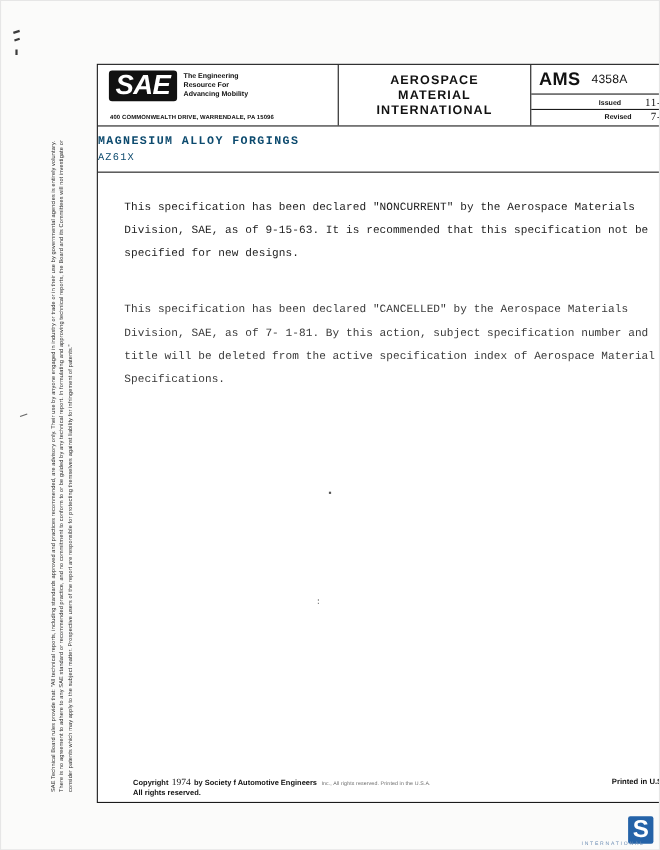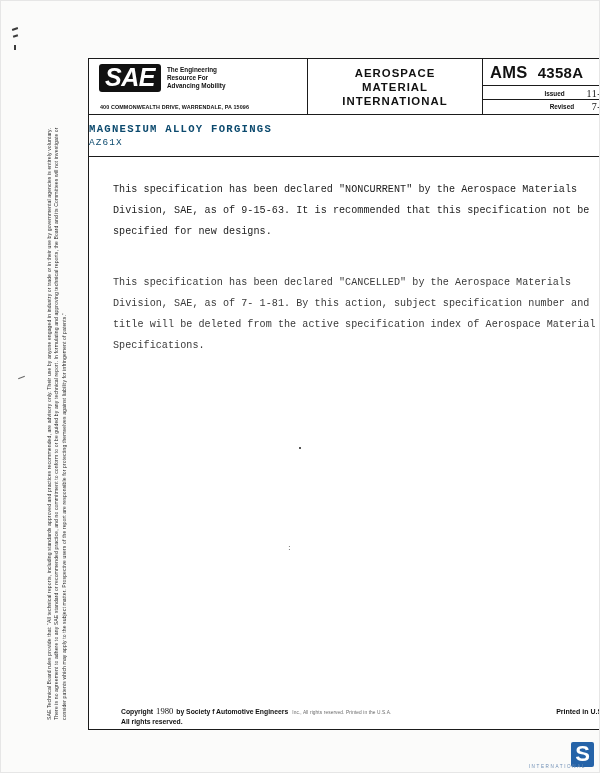--- a/index.html
+++ b/index.html
@@ -166,25 +166,24 @@
   }
   .ams-word {
     font-family: "Liberation Sans", sans-serif;
     font-weight: bold;
     font-size: 16.5px;
     letter-spacing: 0.02em;
     color: #111;
   }
   .ams-num {
     font-family: "Liberation Sans", sans-serif;
-    font-size: 15px;
+    font-size: 11px;
     margin-left: 10px;
     color: #111;
     letter-spacing: 0.02em;
-    font-weight: bold;
   }
   .hdr-dates {
     flex: 1;
     display: flex;
     flex-direction: column;
     justify-content: center;
     font-family: "Liberation Sans", sans-serif;
     font-size: 6.6px;
     color: #111;
   }
@@ -389,21 +388,21 @@
     <div class="body">
       <p class="para gap-big">This specification has been declared "NONCURRENT" by the Aerospace Materials Division, SAE, as of 9-15-63. It is recommended that this specification not be specified for new designs.</p>
       <p class="para faint">This specification has been declared "CANCELLED" by the Aerospace Materials Division, SAE, as of 7- 1-81. By this action, subject specification number and title will be deleted from the active specification index of Aerospace Material Specifications.</p>
       <span class="dot1"></span>
       <span class="dot2">:</span>
     </div>
 
     <div class="footer">
       <div class="copy-line">
         <span class="copy-bold">Copyright</span>
-        <span class="copy-year">1980</span>
+        <span class="copy-year">1974</span>
         <span class="copy-bold">by Society  f Automotive Engineers</span>
         <span class="copy-smudge">Inc., All rights reserved.  Printed in the U.S.A.</span>
       </div>
       <div class="rights copy-bold">All rights reserved.</div>
       <div class="printed">Printed in U.S.A.</div>
     </div>
 
   </div>
 
   <div class="watermark">

